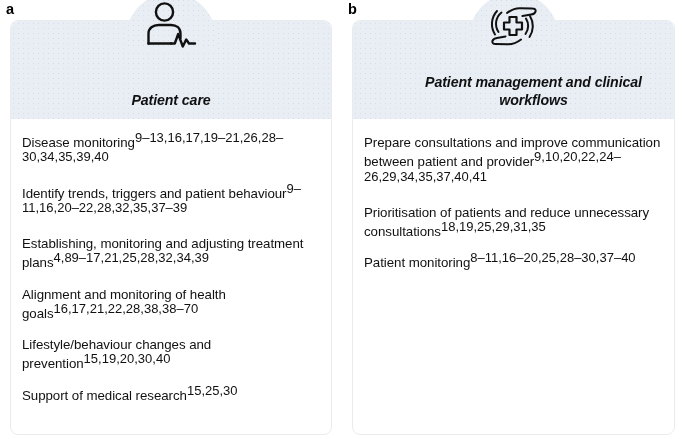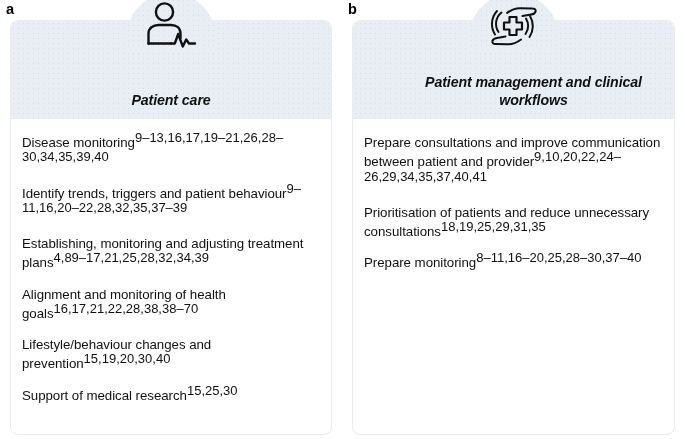--- a/index.html
+++ b/index.html
@@ -189,18 +189,18 @@
             <path d="M36.0 39.5 C31.5 43.0 27.0 44.5 22.5 44.3 L10.5 44.0 C8.0 44.0 7.0 42.5 7.5 40.9 C8.0 39.3 9.7 38.3 12.0 37.9 L20.5 36.5" stroke="#111111" stroke-width="2" stroke-linecap="round" stroke-linejoin="round"></path>
           </svg>
         </div>
 
         <div class="card-title">Patient management and clinical workflows</div>
       </div>
 
       <div class="card-body">
         <div class="item"><span>Prepare consultations and improve communication between patient and provider</span><sup>9,10,20,22,24–26,29,34,35,37,40,41</sup></div>
         <div class="item"><span>Prioritisation of patients and reduce unnecessary consultations</span><sup>18,19,25,29,31,35</sup></div>
-        <div class="item"><span>Prepare monitoring</span><sup>8–11,16–20,25,28–30,37–40</sup></div>
+        <div class="item"><span>Patient monitoring</span><sup>8–11,16–20,25,28–30,37–40</sup></div>
       </div>
     </div>
   </div>
 
 </div>
 
 </body></html>

